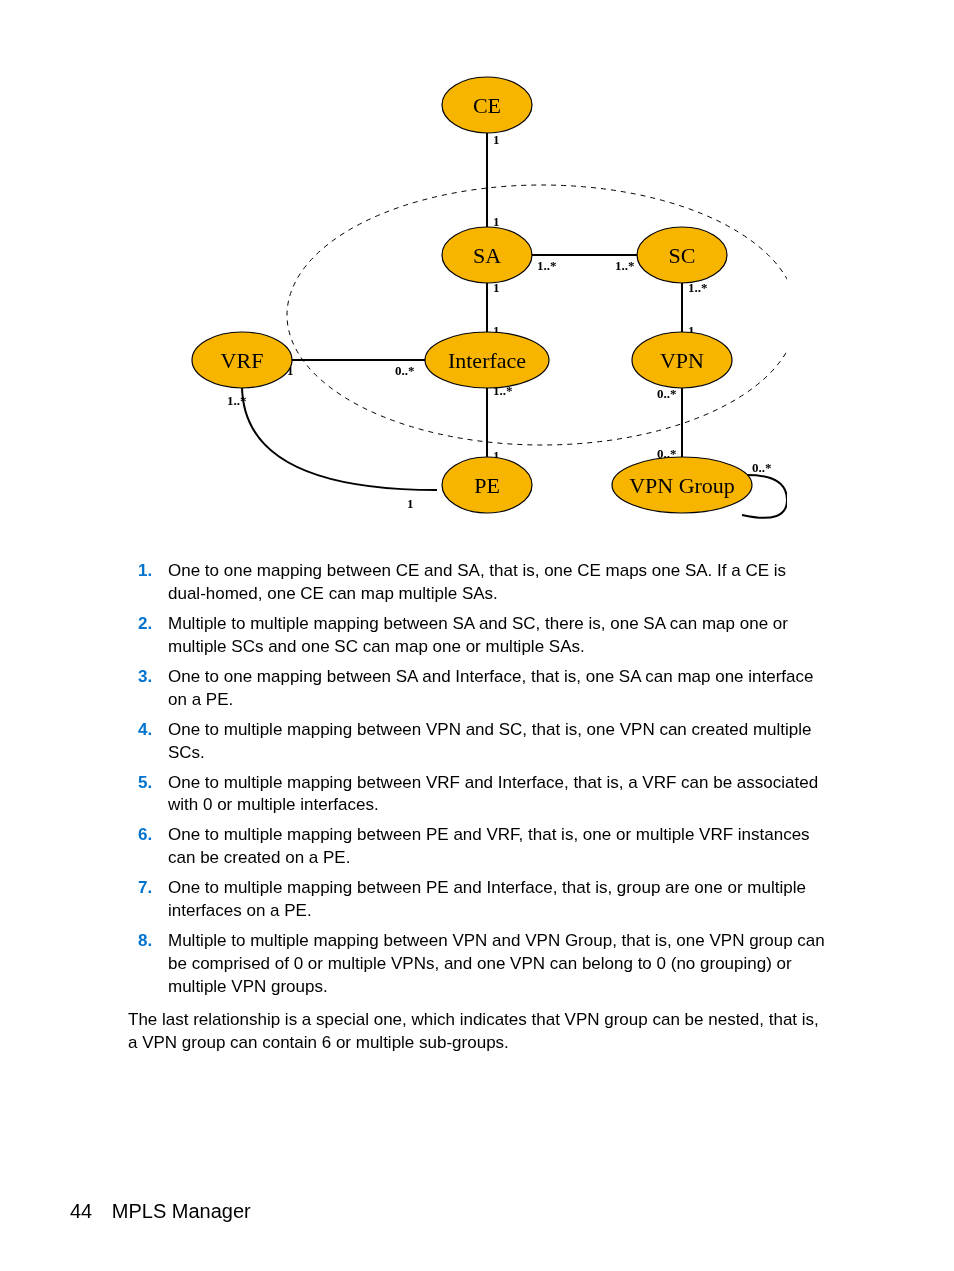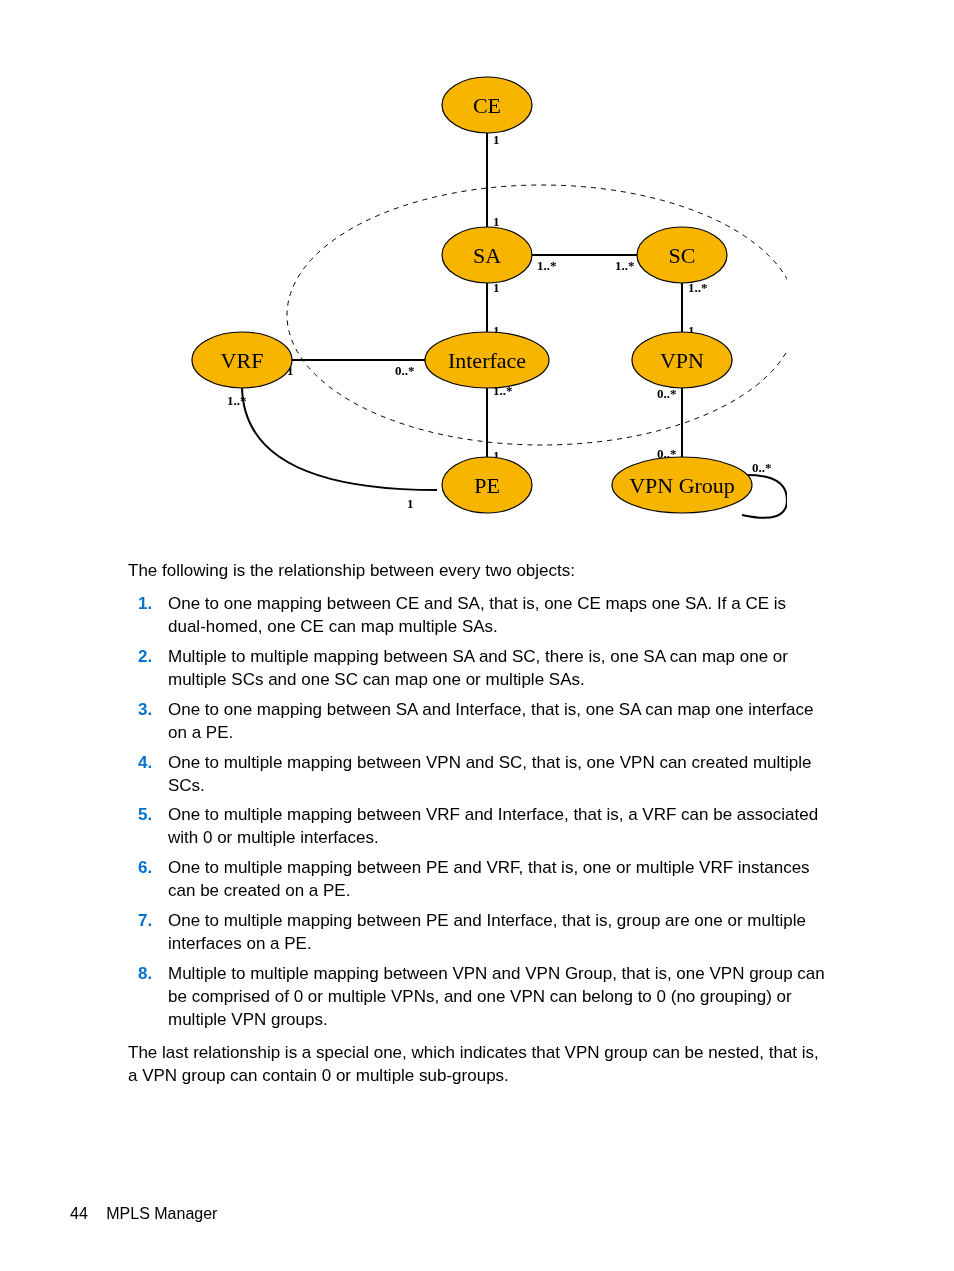--- a/index.html
+++ b/index.html
@@ -51,21 +51,21 @@
   .closing {
     margin: 0;
     line-height: 1.35;
     padding: 0 58px;
   }
   .footer {
     position: absolute;
     left: 0;
     bottom: 48px;
     padding-left: 70px;
-    font-size: 16px;
+    font-size: 20px;
     color: #000;
   }
   .footer .pgnum {
     margin-right: 14px;
   }
   
   .node-label {
     font-family: "Times New Roman", serif;
     font-size: 22px;
     fill: #000;
@@ -142,33 +142,32 @@
       <text class="node-label" x="515" y="308" text-anchor="middle">VPN</text>
 
       <ellipse cx="320" cy="425" rx="45" ry="28" fill="#f7b500" stroke="#000" stroke-width="1.2"></ellipse>
       <text class="node-label" x="320" y="433" text-anchor="middle">PE</text>
 
       <ellipse cx="515" cy="425" rx="70" ry="28" fill="#f7b500" stroke="#000" stroke-width="1.2"></ellipse>
       <text class="node-label" x="515" y="433" text-anchor="middle">VPN Group</text>
     </svg>
   </div>
 
-  <p class="intro">The following is the relationship between every two objects:</p>
 
   <ol class="rel-list">
     <li>One to one mapping between CE and SA, that is, one CE maps one SA. If a CE is dual-homed, one CE can map multiple SAs.</li>
     <li>Multiple to multiple mapping between SA and SC, there is, one SA can map one or multiple SCs and one SC can map one or multiple SAs.</li>
     <li>One to one mapping between SA and Interface, that is, one SA can map one interface on a PE.</li>
     <li>One to multiple mapping between VPN and SC, that is, one VPN can created multiple SCs.</li>
     <li>One to multiple mapping between VRF and Interface, that is, a VRF can be associated with 0 or multiple interfaces.</li>
     <li>One to multiple mapping between PE and VRF, that is, one or multiple VRF instances can be created on a PE.</li>
     <li>One to multiple mapping between PE and Interface, that is, group are one or multiple interfaces on a PE.</li>
     <li>Multiple to multiple mapping between VPN and VPN Group, that is, one VPN group can be comprised of 0 or multiple VPNs, and one VPN can belong to 0 (no grouping) or multiple VPN groups.</li>
   </ol>
 
-  <p class="closing">The last relationship is a special one, which indicates that VPN group can be nested, that is, a VPN group can contain 0 or multiple sub-groups.</p>
+  <p class="closing">The last relationship is a special one, which indicates that VPN group can be nested, that is, a VPN group can contain 6 or multiple sub-groups.</p>
 
   <div class="footer">
     <span class="pgnum">44</span>
     <span>MPLS Manager</span>
   </div>
 
 </div>
 
 </body></html>

